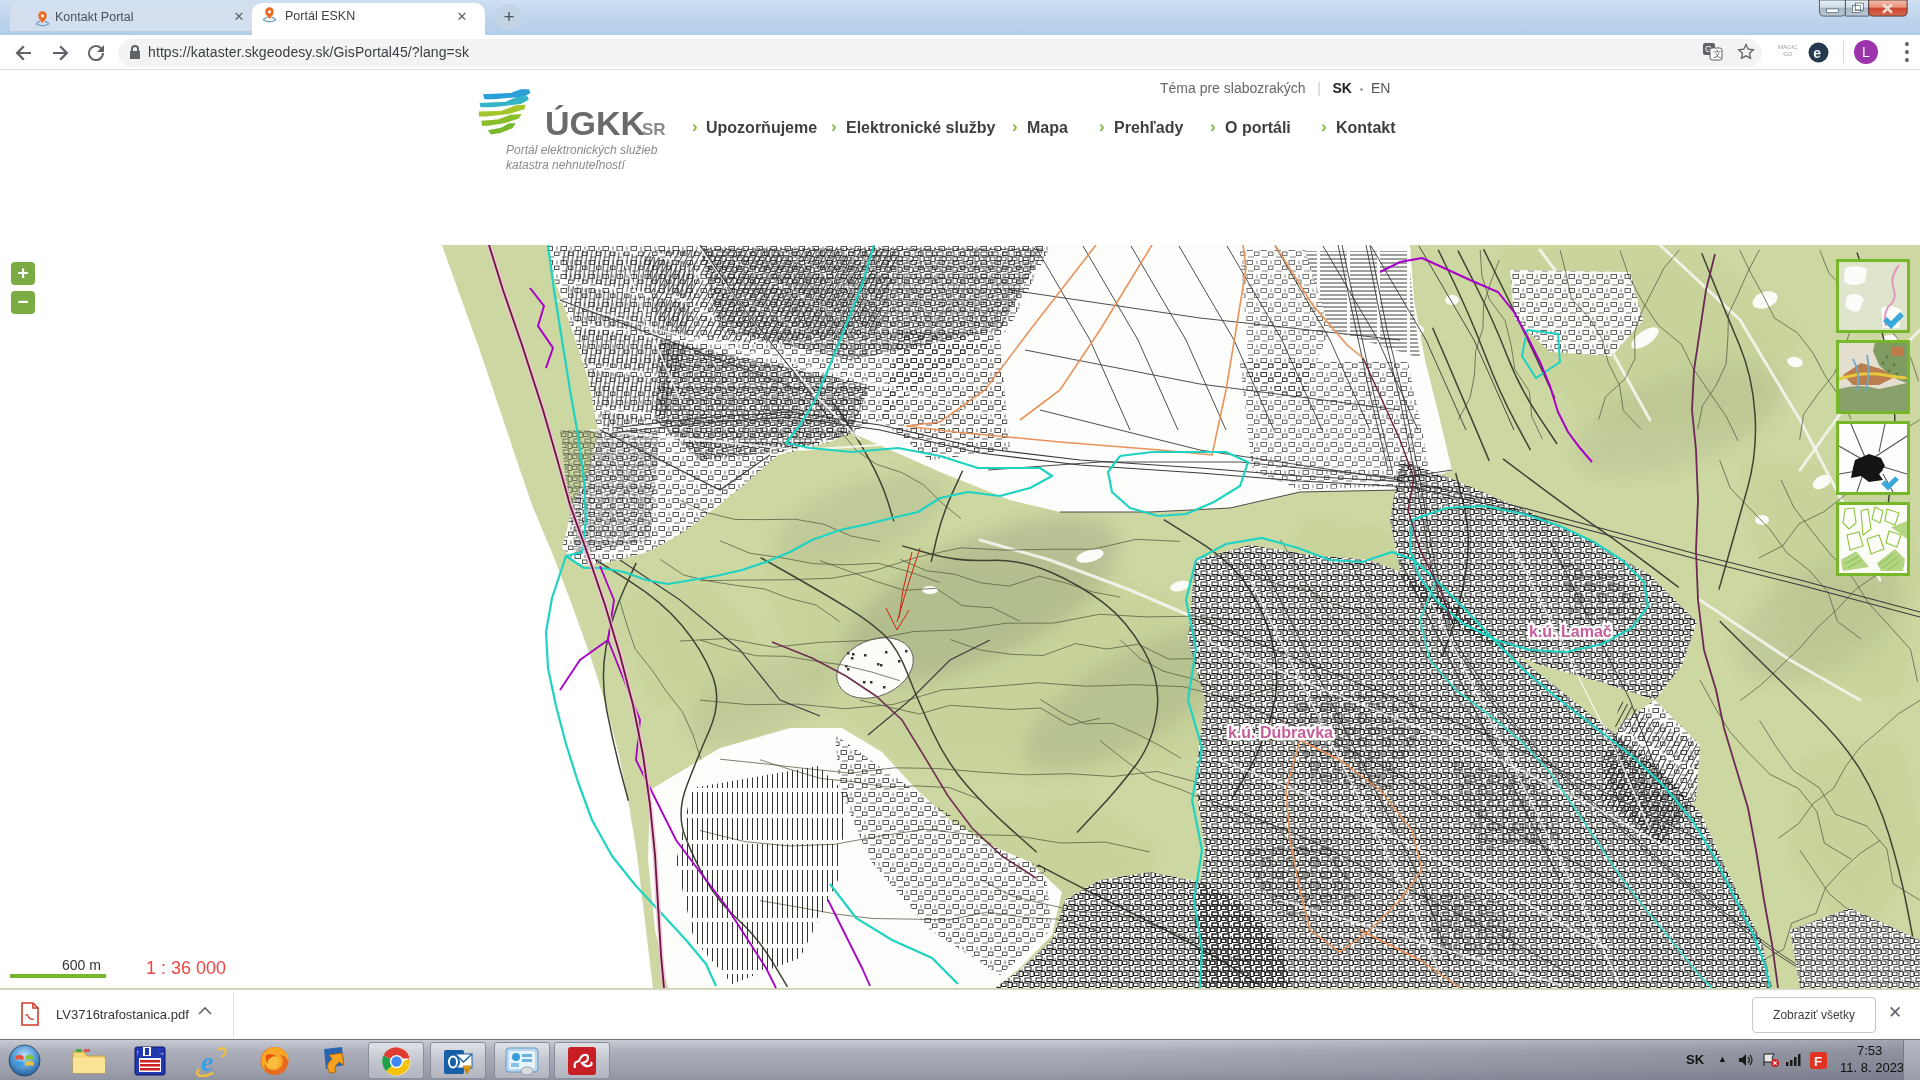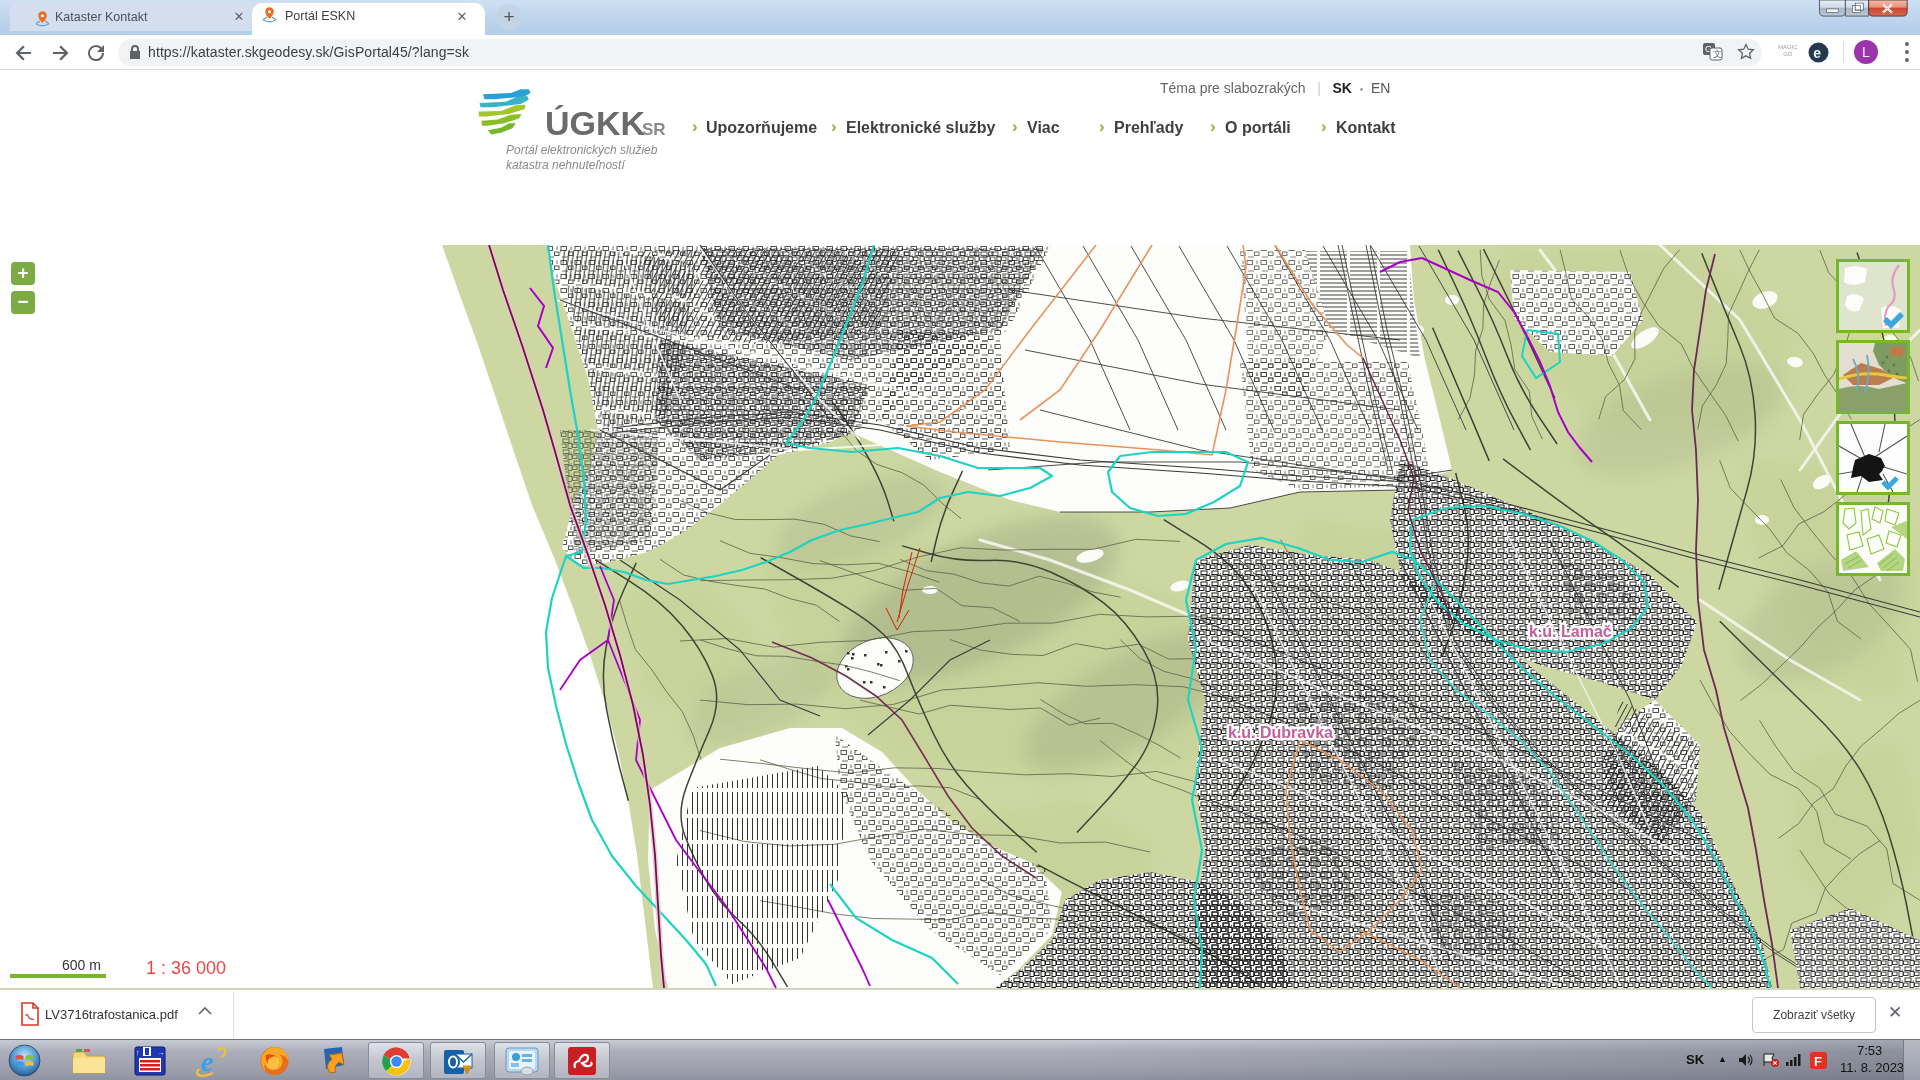--- a/index.html
+++ b/index.html
@@ -26,39 +26,39 @@
 #bc{position:absolute;left:0;top:146px;width:1920px;height:29px;background:linear-gradient(180deg,#9cc057,#8fb444);color:#fff;font-size:14px;line-height:29px;padding-left:14px}
 #bc .s{color:#e8f0d0;padding:0 8px;font-size:12px}
 #mapwrap{position:absolute;left:0;top:175px;width:1920px;height:744px;overflow:hidden}
 .zoombtn{position:absolute;width:24px;height:23px;background:#7cab44;border-radius:4px;color:#fff;font-size:19px;font-weight:bold;text-align:center;line-height:22px}
 .thumb{position:absolute;left:1836px;width:74px;height:74px;border:3px solid #76b82a;background:#fff;overflow:hidden}
 #scalebar{position:absolute;left:10px;top:729px;width:96px;height:4px;background:#76b82a}
 #scalelbl{position:absolute;left:62px;top:712px;font-size:14px;color:#333}
 #scaleratio{position:absolute;left:146px;top:713px;font-size:18px;color:#ef4444}
 
 #shelf{position:absolute;left:0;top:989px;width:1920px;height:50px;background:#fff;border-top:1px solid #d6d6d6}
-#shelf .fname{position:absolute;left:45px;top:17px;font-size:13px;color:#333}
+#shelf .fname{position:absolute;left:56px;top:17px;font-size:13px;color:#333}
 #shelf .vsep{position:absolute;left:233px;top:2px;width:1px;height:46px;background:#e2e2e2}
 #showall{position:absolute;left:1752px;top:7px;width:124px;height:36px;border:1px solid #c6c6c6;border-radius:4px;font-size:12px;color:#3c4043;text-align:center;line-height:34px}
 #shelfx{position:absolute;left:1888px;top:12px;font-size:17px;color:#5f6368}
 
 #taskbar{position:absolute;left:0;top:1039px;width:1920px;height:41px;background:linear-gradient(90deg,rgba(255,255,255,0) 0%,rgba(255,255,255,0) 55%,rgba(60,66,82,0.28) 100%),linear-gradient(180deg,#c8cbd4 0%,#abaeb9 30%,#9fa2ae 70%,#8f92a0 100%);border-top:1px solid #6f7480}
 .tbtn{position:absolute;top:2px;width:56px;height:37px;border:1px solid #888d99;border-radius:3px;background:linear-gradient(180deg,#dfe2e8,#c2c5cd 50%,#b3b6c0)}
 .tray{color:#111;font-size:13px;position:absolute}
 </style></head><body>
 <div id="root">
   
   <div id="titlebar">
     <div class="tab-inactive">
       <span class="abs" style="left:24px;top:9px"><svg width="17" height="17" viewBox="0 0 26 25">
             <path d="M3 19 L9 15 M23 19 L17 15 M3 19 Q13 25 23 19" stroke="#6aa2c8" stroke-width="2.2" fill="none"></path>
             <path d="M13 0 a6.5 6.5 0 0 1 6.5 6.5 C19.5 12 13 18 13 18 S6.5 12 6.5 6.5 A6.5 6.5 0 0 1 13 0 Z" fill="#e86c24"></path>
             <circle cx="13" cy="6.8" r="2.4" fill="#fff"></circle>
           </svg></span>
-      <span class="abs" style="left:45px;top:8px">Kataster Kontakt</span>
+      <span class="abs" style="left:45px;top:8px">Kontakt Portal</span>
       <span class="tabx" style="left:221px">✕</span>
     </div>
     <div class="tab-active">
       <span class="abs" style="left:9px;top:4px"><svg width="17" height="17" viewBox="0 0 26 25">
             <path d="M3 19 L9 15 M23 19 L17 15 M3 19 Q13 25 23 19" stroke="#6aa2c8" stroke-width="2.2" fill="none"></path>
             <path d="M13 0 a6.5 6.5 0 0 1 6.5 6.5 C19.5 12 13 18 13 18 S6.5 12 6.5 6.5 A6.5 6.5 0 0 1 13 0 Z" fill="#e86c24"></path>
             <circle cx="13" cy="6.8" r="2.4" fill="#fff"></circle>
           </svg></span>
       <span class="abs" style="left:33px;top:6px;color:#3c4043">Portál ESKN</span>
       <span class="tabx" style="left:202px;top:6px">✕</span>
@@ -139,21 +139,21 @@
 <text x="67" y="47" font-size="34" font-weight="bold" fill="#6b6b6b" font-family="Liberation Sans,sans-serif">ÚGKK</text>
 <text x="164" y="47" font-size="17" font-weight="bold" fill="#8a8a8a" font-family="Liberation Sans,sans-serif">SR</text>
 <text x="28" y="66" font-size="12" font-style="italic" fill="#8a8a8a" font-family="Liberation Sans,sans-serif">Portál elektronických služieb</text>
 <text x="28" y="81" font-size="12" font-style="italic" fill="#8a8a8a" font-family="Liberation Sans,sans-serif">katastra nehnuteľností</text>
 </svg>
       <span class="nav-ch" style="left:692px">›</span>
         <span class="nav-item" style="left:706px">Upozorňujeme</span>
       <span class="nav-ch" style="left:831px">›</span>
         <span class="nav-item" style="left:846px">Elektronické služby</span>
       <span class="nav-ch" style="left:1012px">›</span>
-        <span class="nav-item" style="left:1027px">Viac</span>
+        <span class="nav-item" style="left:1027px">Mapa</span>
       <span class="nav-ch" style="left:1099px">›</span>
         <span class="nav-item" style="left:1114px">Prehľady</span>
       <span class="nav-ch" style="left:1210px">›</span>
         <span class="nav-item" style="left:1225px">O portáli</span>
       <span class="nav-ch" style="left:1321px">›</span>
         <span class="nav-item" style="left:1336px">Kontakt</span>
       <div id="topright">Téma pre slabozrakých &nbsp;&nbsp;<span style="color:#ccc">|</span>&nbsp;&nbsp; <b style="color:#222">SK</b> &nbsp;<span style="color:#999;font-size:10px">•</span>&nbsp; <span style="color:#555">EN</span></div>
     </div>
     <div id="mapwrap">
       <svg width="1920" height="744" viewBox="0 0 1920 744" xmlns="http://www.w3.org/2000/svg">

